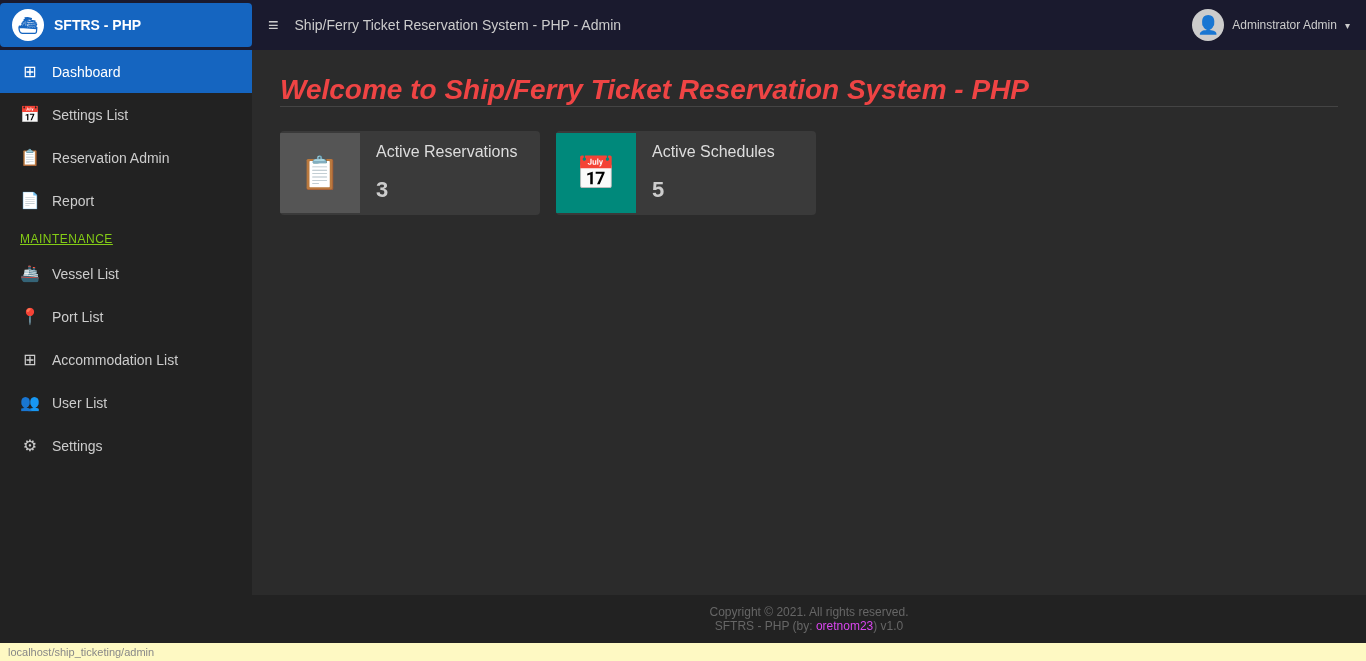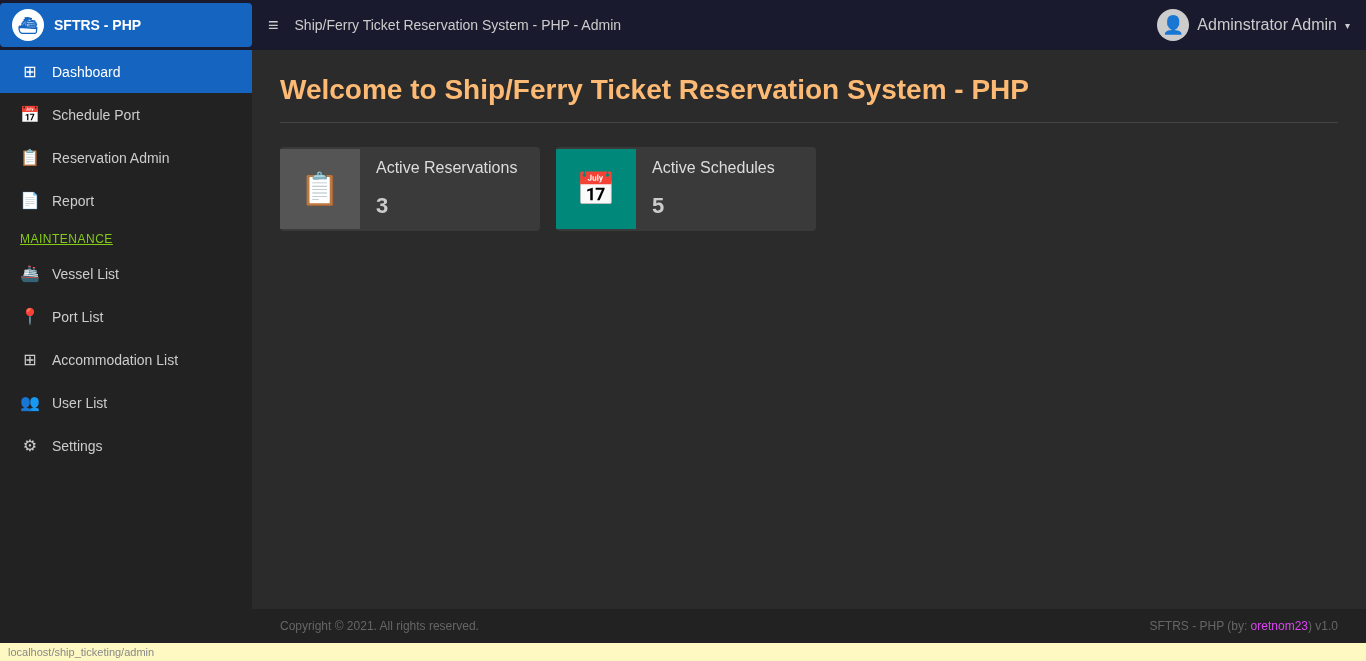--- a/index.html
+++ b/index.html
@@ -64,21 +64,21 @@
       border-radius: 50%;
       background: #ccc;
       overflow: hidden;
       display: flex;
       align-items: center;
       justify-content: center;
       font-size: 18px;
     }
     .admin-name {
       color: #ccc;
-      font-size: 16px;
+      font-size: 12px;
       cursor: pointer;
     }
     .dropdown-arrow {
       color: #ccc;
       font-size: 10px;
     }
 
     
     .app-body {
       display: flex;
@@ -130,24 +130,24 @@
       display: flex;
       flex-direction: column;
       overflow: hidden;
     }
     .main-inner {
       flex: 1;
       padding: 24px 28px;
       overflow-y: auto;
     }
     .page-title {
-      color: #fdba74;
+      color: #ef4444;
       font-size: 28px;
       font-weight: bold;
-      margin-bottom: 16px;
+      font-style: italic;
     }
     .title-divider {
       border: none;
       border-top: 1px solid #444;
       margin-bottom: 24px;
     }
 
     
     .cards-row {
       display: flex;
@@ -195,20 +195,21 @@
     
     .main-footer {
       background: #222;
       padding: 10px 28px;
       display: flex;
       justify-content: space-between;
       align-items: center;
       font-size: 12px;
       color: #666;
       flex-shrink: 0;
+      flex-direction: column;
     }
     .footer-link {
       color: #d946ef;
     }
 
     
     .url-bar {
       background: #fef9c3;
       padding: 3px 8px;
       font-size: 11px;
@@ -237,21 +238,21 @@
 
 <div class="app-body">
 
   <div class="sidebar">
     <div class="sidebar-item active">
       <span class="item-icon">⊞</span>
       <span>Dashboard</span>
     </div>
     <div class="sidebar-item">
       <span class="item-icon">📅</span>
-      <span>Schedule Port</span>
+      <span>Settings List</span>
     </div>
     <div class="sidebar-item">
       <span class="item-icon">📋</span>
       <span>Reservation Admin</span>
     </div>
     <div class="sidebar-item">
       <span class="item-icon">📄</span>
       <span>Report</span>
     </div>
 

